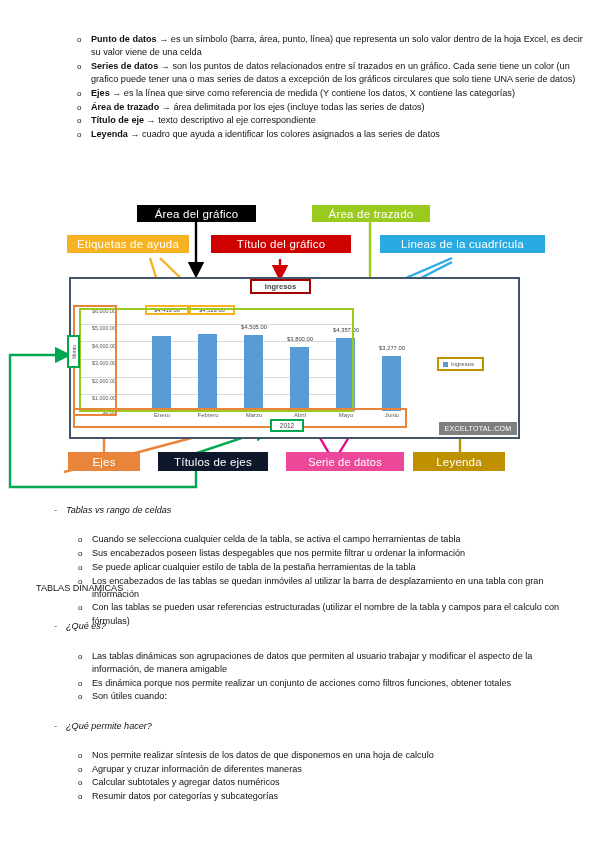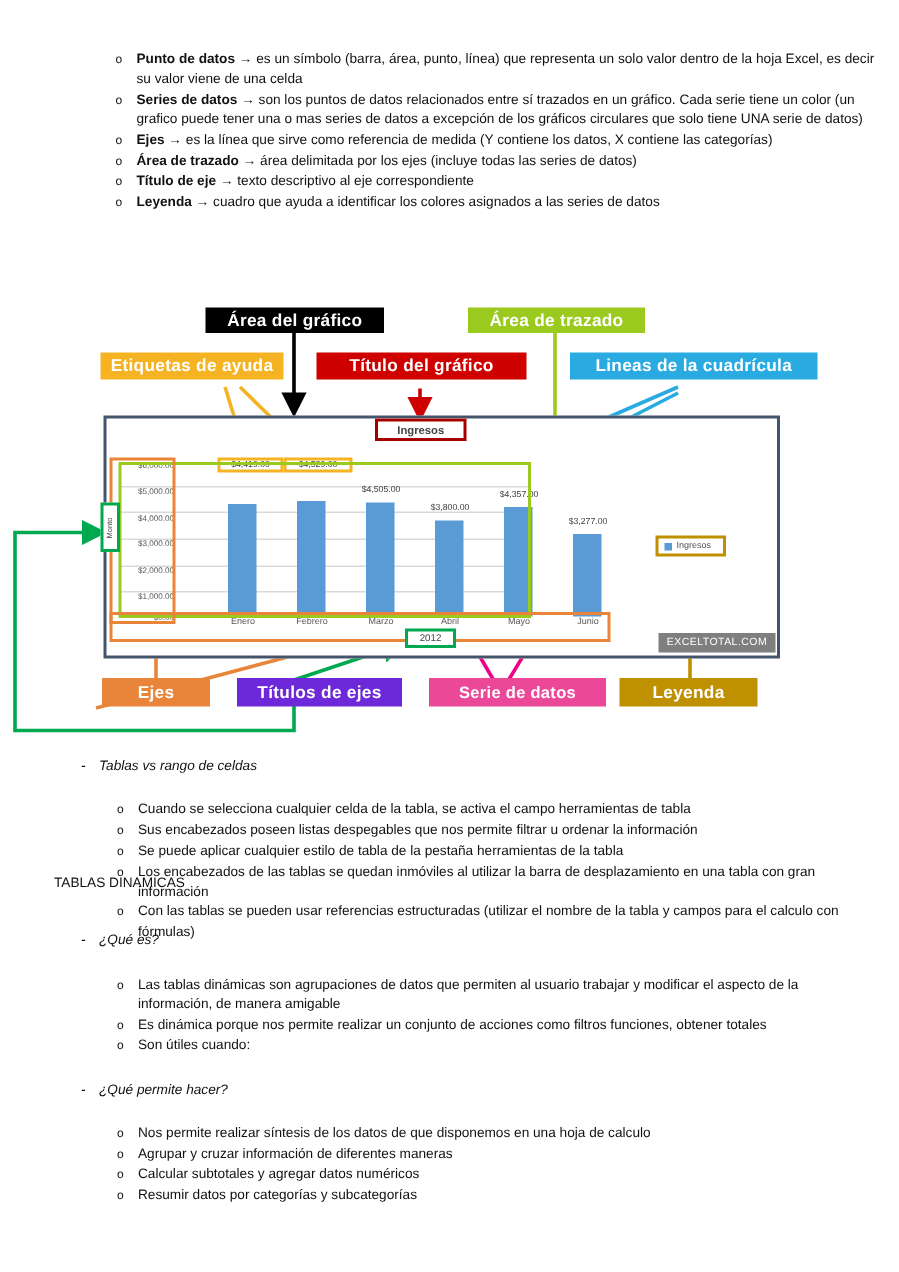--- a/index.html
+++ b/index.html
@@ -33,31 +33,31 @@
     padding-left:16px;margin:0;
   }
   li.sq::before{
     content:"";position:absolute;left:3px;top:5px;width:3px;height:3px;background:#111;
   }
   b{font-weight:bold;}
   .plain{font-size:9.1px;line-height:13.4px;}
 
   
   .tag{
-    position:absolute;font-weight:bold;color:#fff;
+    position:absolute;font-weight:normal;color:#fff;
     display:flex;align-items:center;justify-content:center;
     text-align:right;white-space:nowrap;letter-spacing:.2px;
   }
   .tag-areagrafico{background:#000000;font-size:11.5px;}
   .tag-areatrazado{background:#9BCA1F;font-size:11.5px;color:#ffffff;}
   .tag-etiquetas{background:#F5B323;font-size:11.5px;}
   .tag-titulo{background:#CE0000;font-size:11.5px;}
   .tag-lineas{background:#29ABE2;font-size:11.5px;}
   .tag-ejes{background:#E8853A;font-size:11.5px;}
-  .tag-titulosejes{background:#6d28d9;font-size:11.5px;}
+  .tag-titulosejes{background:#0f172a;font-size:11.5px;}
   .tag-serie{background:#ec4899;font-size:11px;}
   .tag-leyenda{background:#BF9000;font-size:11.5px;}
 
   
   .chart-outer{
     position:absolute;left:69px;top:277px;width:451px;height:162px;
     border:2px solid #44546A;background:#ffffff;box-sizing:border-box;
   }
   .plot-green{
     position:absolute;left:79px;top:308px;width:275px;height:104px;

